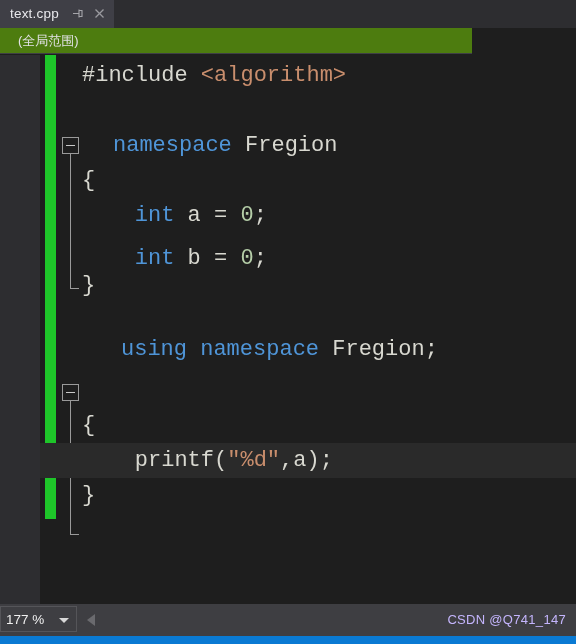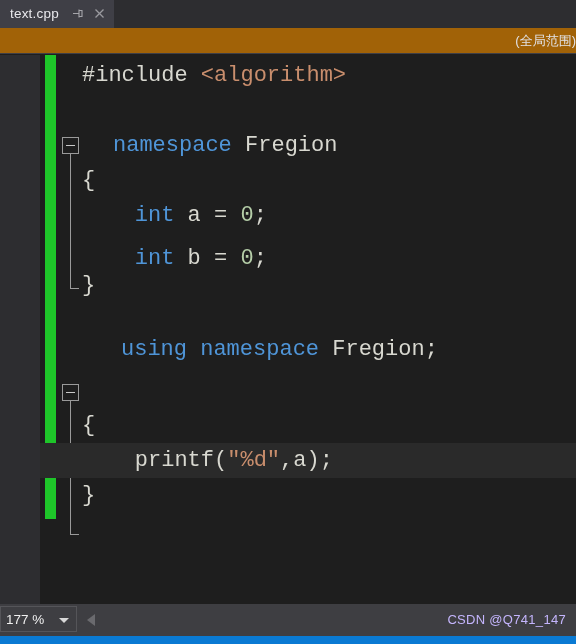--- a/index.html
+++ b/index.html
@@ -55,27 +55,26 @@
   .tab-close {
     margin-left: 9px;
     width: 13px; height: 13px;
     opacity: .75;
   }
 
   
   .scopebar {
     position: absolute;
     left: 0; top: 28px;
-    width: 576px; height: 26px;
-    background: #a16207;
+    width: 472px; height: 26px;
+    background: #4d7c0f;
     border-bottom: 1px solid #3f3f46;
     box-sizing: border-box;
     display: flex;
     align-items: center;
-    justify-content: flex-end;
   }
   .scope-text {
     color: #e2e2e6;
     font-size: 13px;
     padding-left: 18px;
     white-space: nowrap;
   }
 
   
   .leftmargin {

